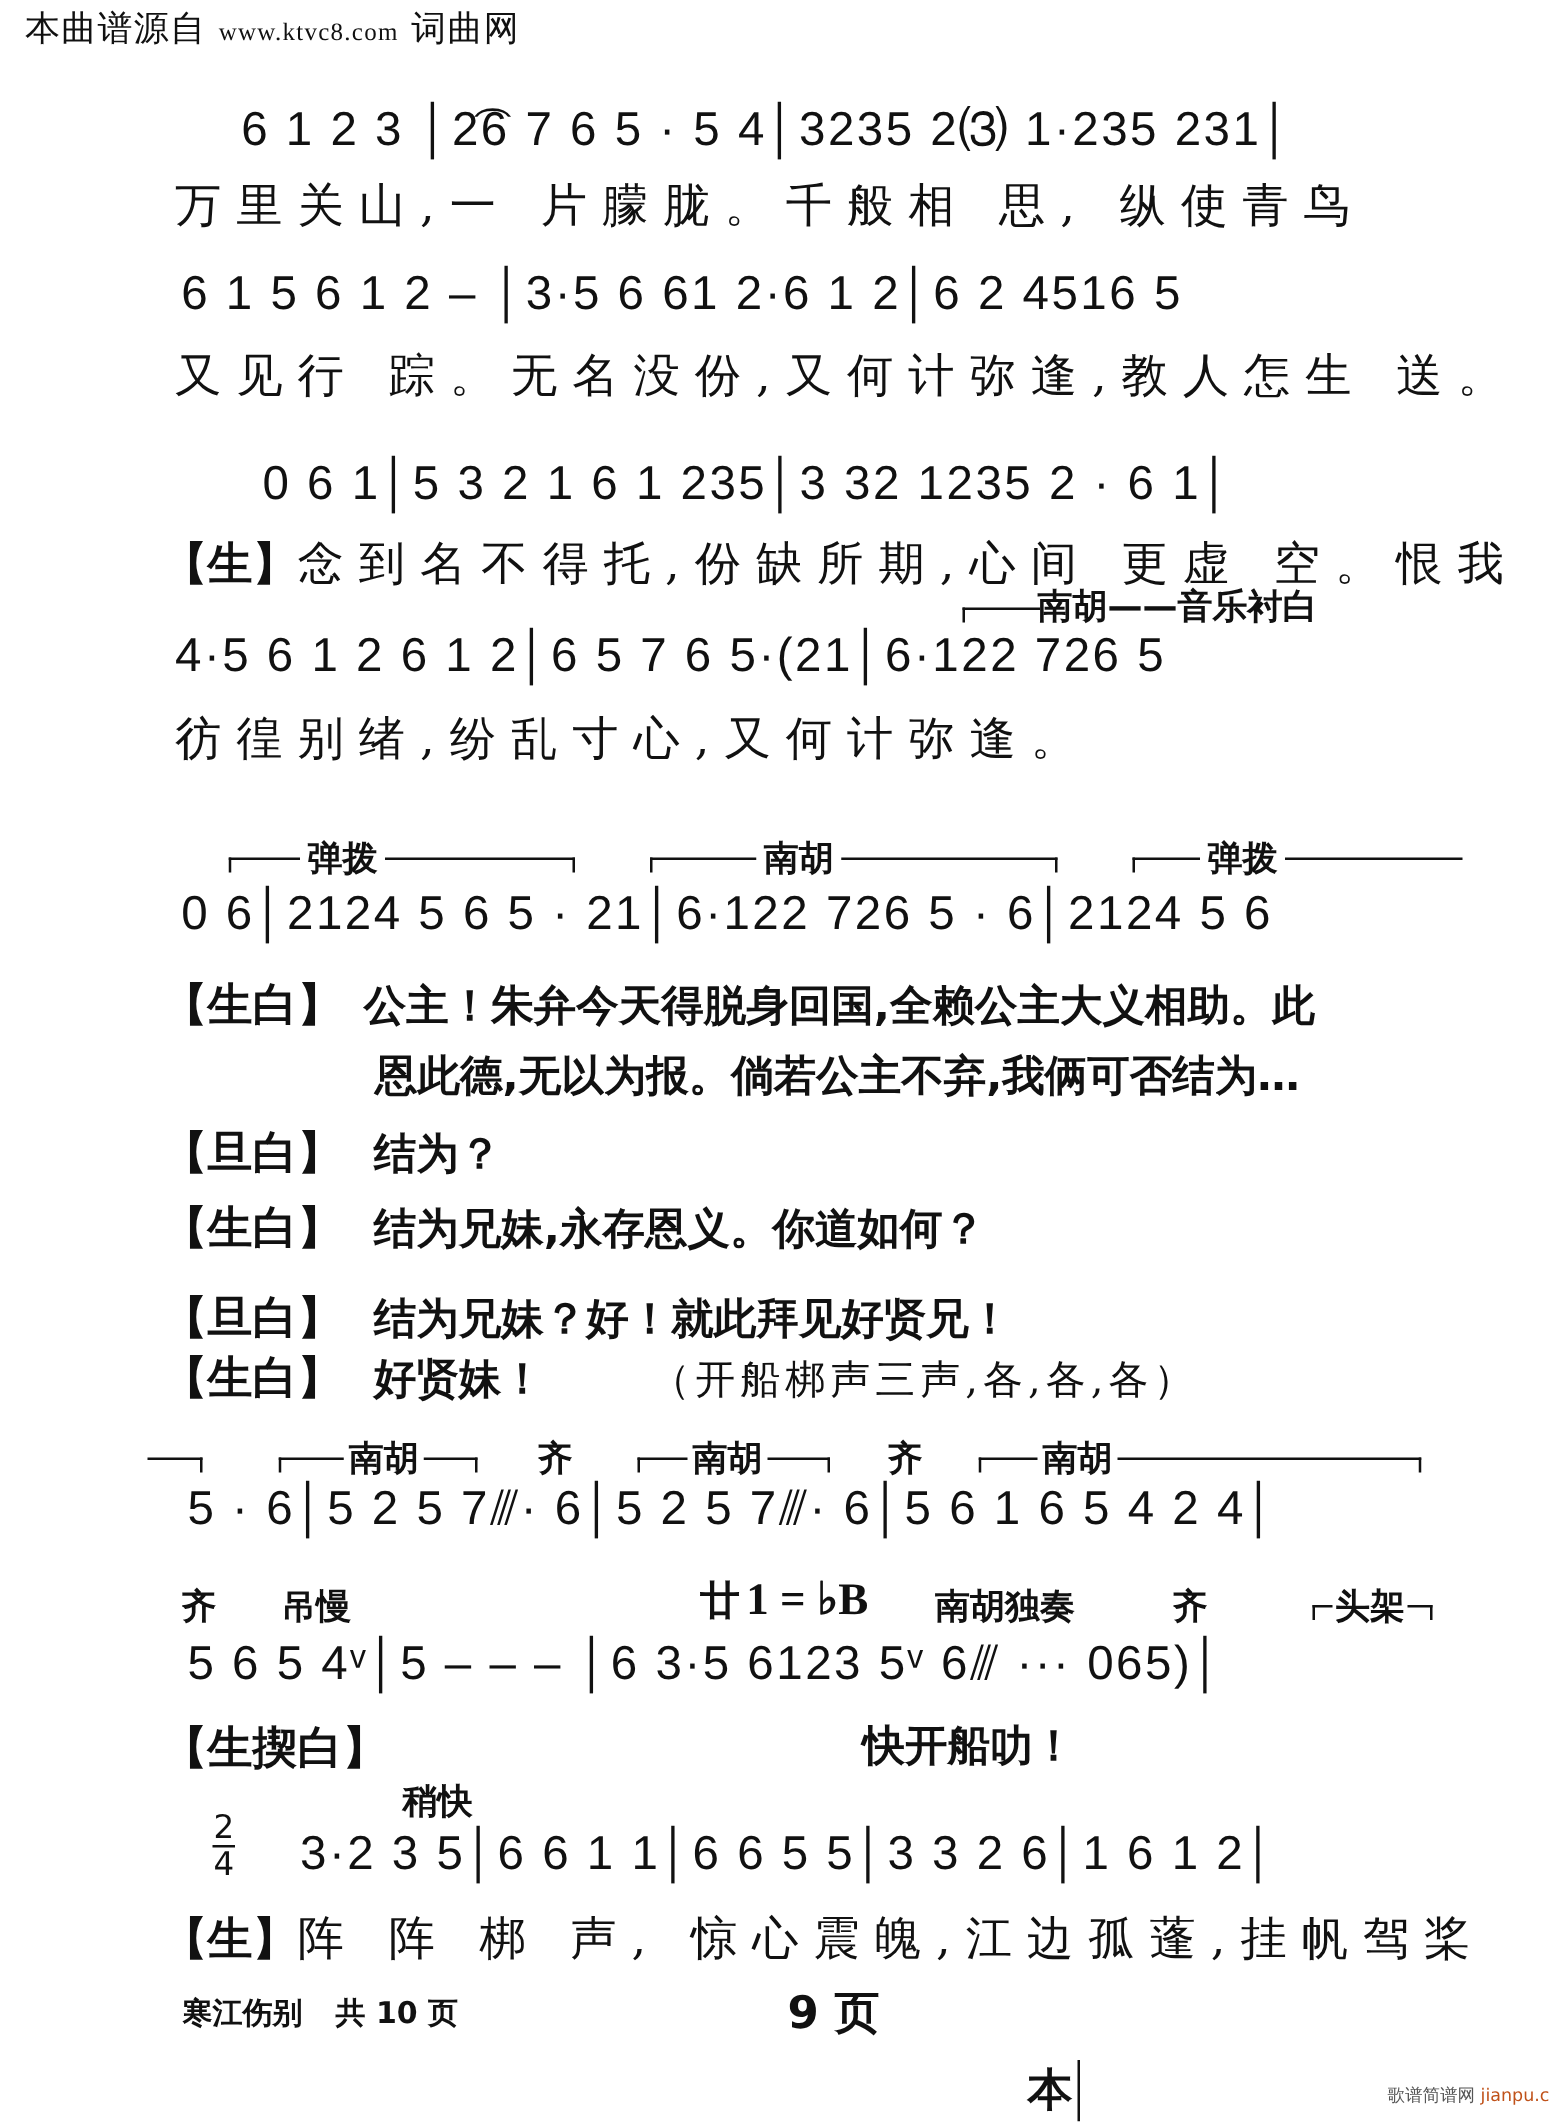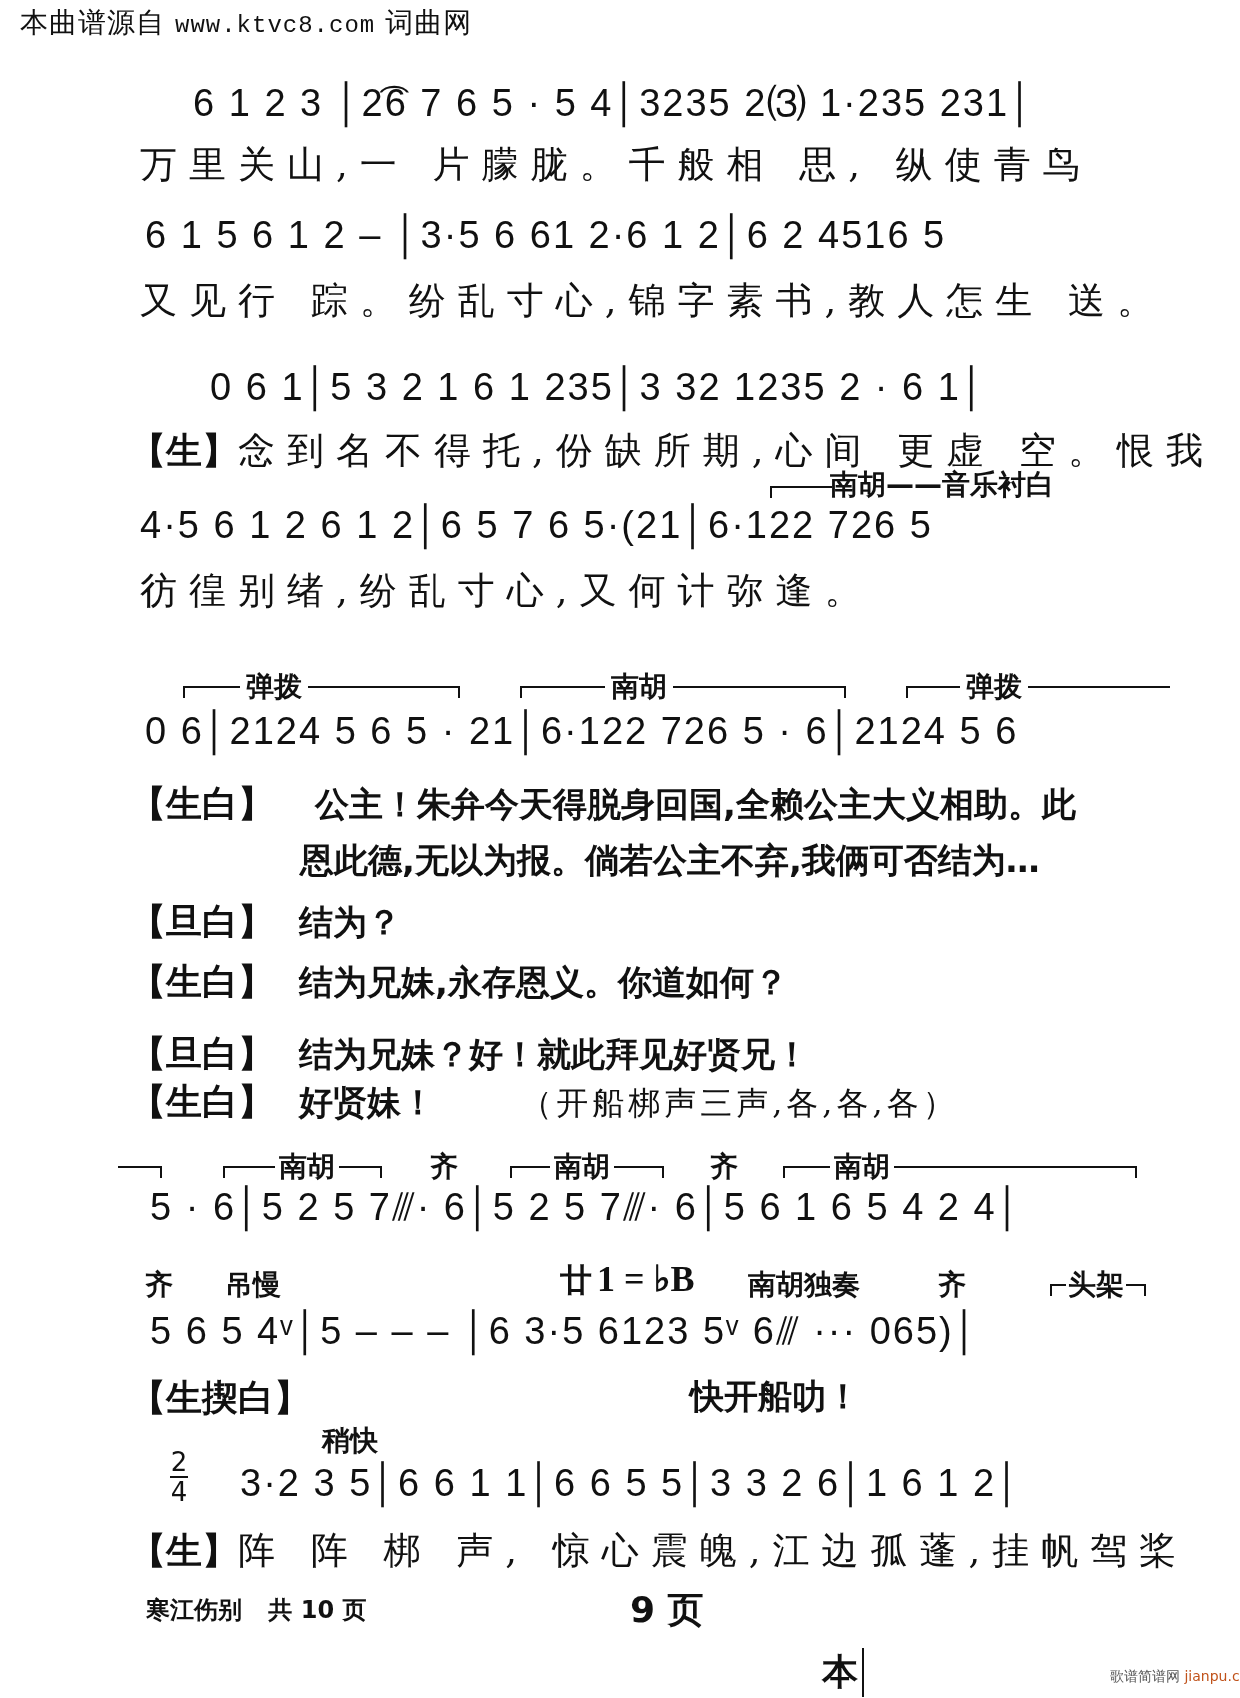--- a/index.html
+++ b/index.html
@@ -1,20 +1,20 @@
 <!DOCTYPE html>
 <html><head>
 <meta charset="utf-8">
 <style>
   html, body { margin:0; padding:0; background:#ffffff; }
   body { width:1240px; height:1698px; position:relative; overflow:hidden; color:#111;
          font-family:"DejaVu Sans", "Liberation Sans", sans-serif; }
   .abs { position:absolute; white-space:nowrap; }
   .hdr { font-size:28px; top:4px; left:20px; letter-spacing:1px; }
-  .hdr .url { font-family:Liberation Mono, monospace; font-size:24px; margin:0 10px; }
+  .hdr .url { font-family:Liberation Serif, serif; font-size:20px; margin:0 10px; }
   .notes { font-family:"Liberation Sans","DejaVu Sans", sans-serif; font-size:38px; letter-spacing:2px; }
   .lyric { font-family:"DejaVu Serif","Liberation Serif", serif; font-size:37px; letter-spacing:12px; }
   .speech { font-family:"DejaVu Sans","Liberation Sans", sans-serif; font-size:34px; font-weight:bold; }
   .role { font-weight:bold; font-size:36px; }
   .cue { font-family:"DejaVu Sans","Liberation Sans", sans-serif; font-size:28px; font-weight:bold; }
   .bracket { position:absolute; border-top:2px solid #111; height:10px; }
   .bracket.l { border-left:2px solid #111; }
   .bracket.r { border-right:2px solid #111; }
   .footer { font-size:24px; font-weight:bold; }
   .page { font-size:36px; font-weight:bold;margin-left:40px; }
@@ -25,21 +25,21 @@
 <body>
 
 <div class="abs hdr">
   <span>本曲谱源自</span><span class="url">www.ktvc8.com</span><span>词曲网</span>
 </div>
 
 <div class="abs notes" style="top:78px; left:145px;margin-left:48px;">6 1  2 3 │2͡6 7 6  5 · 5 4│3235  2⑶  1·235  231│</div>
 <div class="abs lyric" style="top:140px; left:140px;">万里关山,一 片朦胧。千般相  思, 纵使青鸟</div>
 
 <div class="abs notes" style="top:214px; left:145px;">6 1 5 6 1  2 –  │3·5  6 61  2·6  1 2│6 2  4516  5</div>
-<div class="abs lyric" style="top:276px; left:140px;">又见行  踪。纷乱寸心,锦字素书,教人怎生 送。</div>
+<div class="abs lyric" style="top:276px; left:140px;">又见行  踪。无名没份,又何计弥逢,教人怎生 送。</div>
 
 <div class="abs notes" style="top:366px; left:210px;">0 6 1│5 3  2 1  6 1  235│3  32  1235  2 · 6 1│</div>
 <div class="abs" style="top:426px; left:130px;">
   <span class="role">【生】</span><span class="lyric">念到名不得托,份缺所期,心间 更虚 空。恨我</span>
 </div>
 
 <div class="bracket l" style="top:486px; left:770px; width:60px;"></div>
 <div class="abs cue" style="top:466px; left:830px;">南胡——音乐衬白</div>
 <div class="abs notes" style="top:504px; left:140px;">4·5  6 1  2 6  1 2│6 5  7 6  5·(21│6·122  726  5</div>
 <div class="abs lyric" style="top:566px; left:140px;">彷徨别绪,纷乱寸心,又何计弥逢。</div>
@@ -47,21 +47,21 @@
 <div class="bracket l r" style="top:686px; left:183px; width:273px;"></div>
 <div class="abs cue" style="top:668px; left:240px; background:#fff; padding:0 6px;">弹拨</div>
 <div class="bracket l r" style="top:686px; left:520px; width:322px;"></div>
 <div class="abs cue" style="top:668px; left:605px; background:#fff; padding:0 6px;">南胡</div>
 <div class="bracket l" style="top:686px; left:906px; width:262px;"></div>
 <div class="abs cue" style="top:668px; left:960px; background:#fff; padding:0 6px;">弹拨</div>
 <div class="abs notes" style="top:710px; left:145px;">0 6│2124  5 6  5 · 21│6·122  726  5 · 6│2124  5 6</div>
 
 <div class="abs" style="top:780px; left:130px;">
   <span class="role">【生白】</span>
-  <span class="speech" style="margin-left:36px;">公主！朱弁今天得脱身回国,全赖公主大义相助。此</span>
+  <span class="speech" style="margin-left:12px;">公主！朱弁今天得脱身回国,全赖公主大义相助。此</span>
 </div>
 <div class="abs speech" style="top:838px; left:300px;">恩此德,无以为报。倘若公主不弃,我俩可否结为…</div>
 
 <div class="abs" style="top:898px; left:130px;">
   <span class="role">【旦白】</span>
   <span class="speech" style="margin-left:20px;">结为？</span>
 </div>
 <div class="abs" style="top:958px; left:130px;">
   <span class="role">【生白】</span>
   <span class="speech" style="margin-left:20px;">结为兄妹,永存恩义。你道如何？</span>

